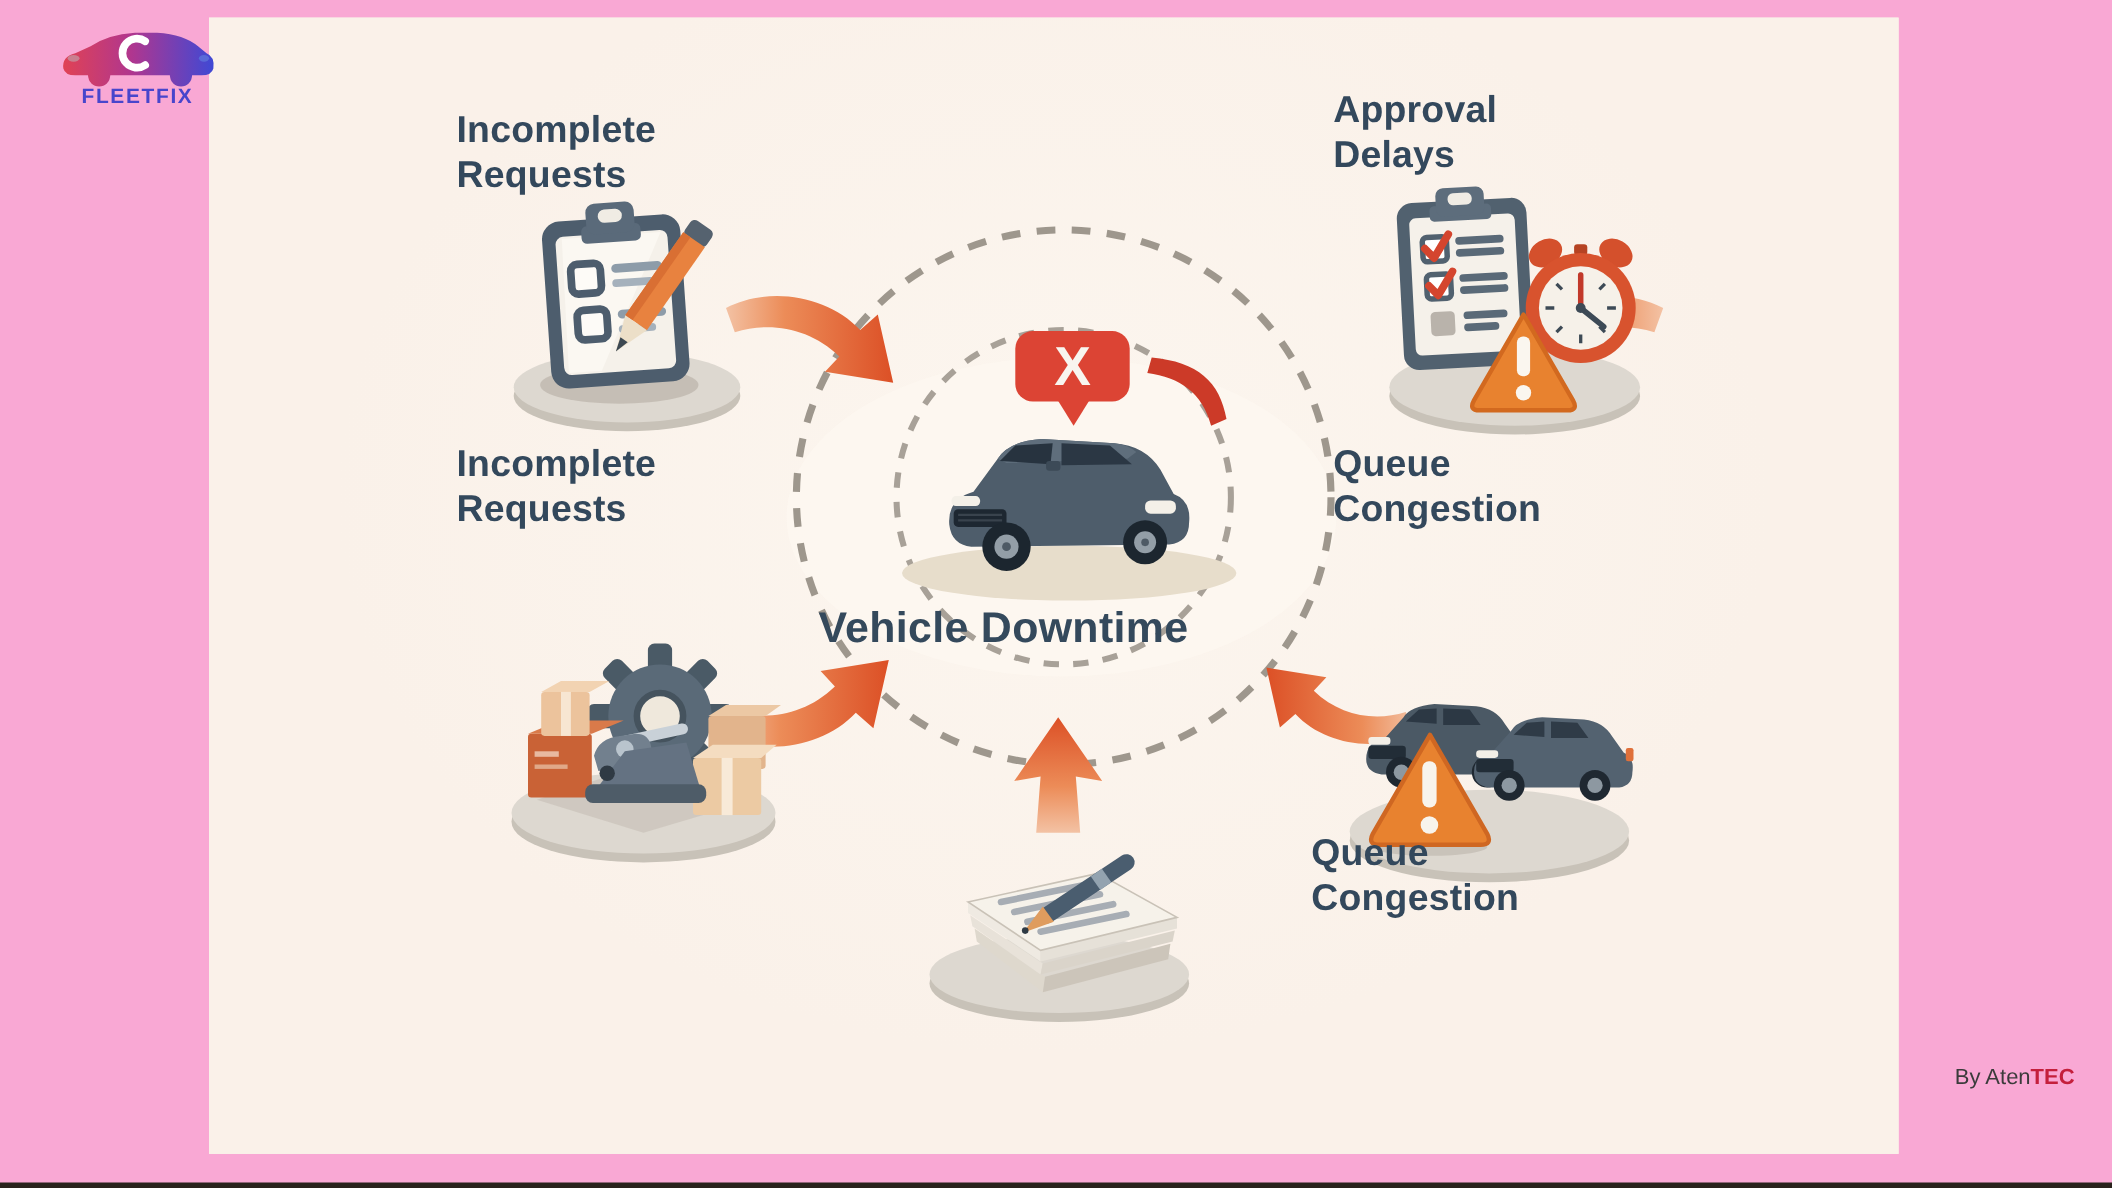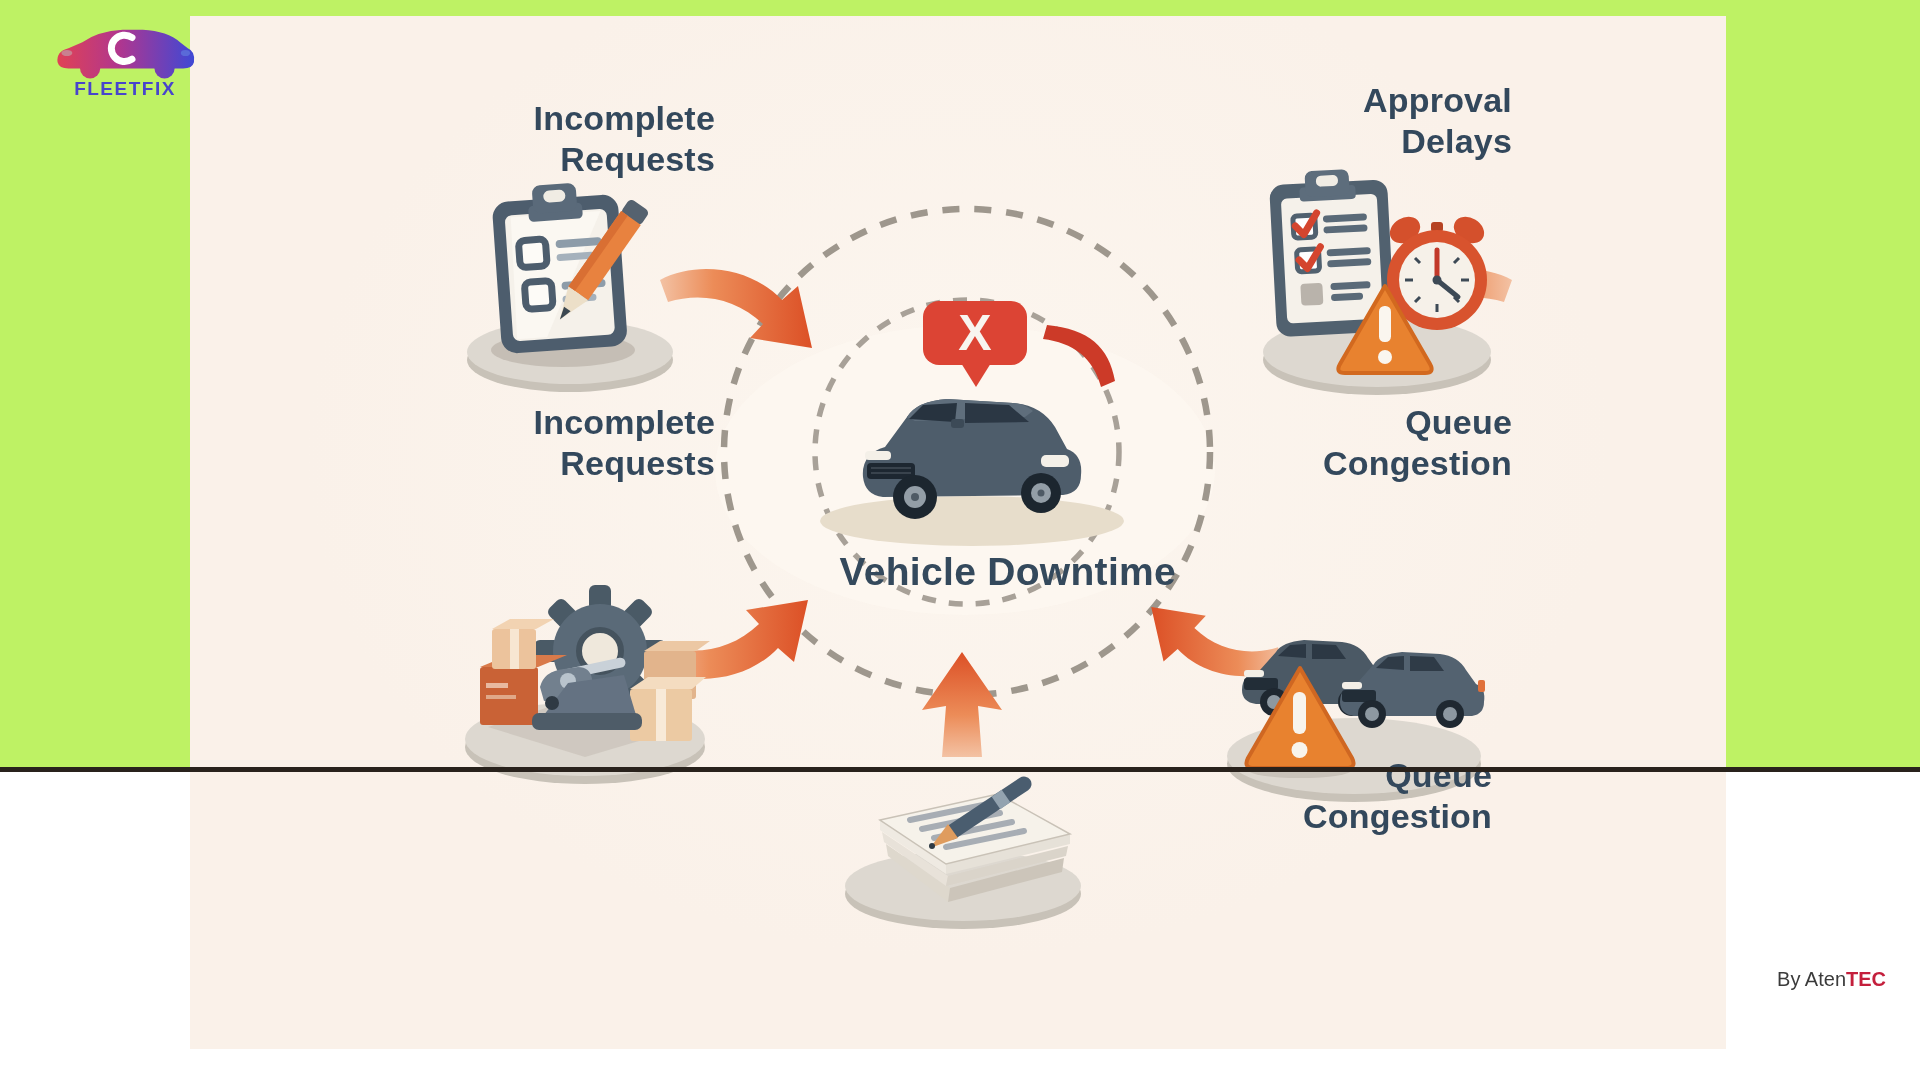--- a/index.html
+++ b/index.html
@@ -1,23 +1,23 @@
 <!DOCTYPE html>
 <html><head>
 <meta charset="utf-8">
 <style>
   html,body{margin:0;padding:0;}
   body{width:1920px;height:1080px;overflow:hidden;font-family:"Liberation Sans",sans-serif;}
-  .page{position:absolute;inset:0;width:1920px;height:772px;background:#bef264;}
+  .page{position:absolute;inset:0;width:1920px;height:1080px;background:#f9a8d4;}
   .canvas{position:absolute;left:190px;top:16px;width:1536px;height:1033px;
           background:#faf1e9;
           background-image:radial-gradient(ellipse at 50% 42%, #fcf6ef 0%, #faf1e9 60%);}
   .bottom-bar{position:absolute;left:0;bottom:0;width:1920px;height:5px;background:#29221c;}
   .abs{position:absolute;}
-  .label{position:absolute;color:#33485c;font-weight:bold;text-align:right;
+  .label{position:absolute;color:#33485c;font-weight:bold;text-align:left;
          white-space:pre-line;line-height:1.22;letter-spacing:0.2px;}
   .node-label{font-size:34px;width:300px;}
   .center-title{font-size:39px;width:400px;color:#34495c;letter-spacing:0.3px;}
   .credit{position:absolute;top:968px;right:34px;font-size:20px;color:#3b3b3b;white-space:nowrap;}
   .credit .tec{color:#c41f3c;font-weight:bold;}
   .wordmark{position:absolute;left:35px;top:78px;width:180px;text-align:center;
             font-size:19px;font-weight:bold;letter-spacing:1.5px;color:#4845cc;}
   svg{display:block;}
 </style>
 </head>
@@ -277,18 +277,18 @@
       <line x1="26" y1="109" x2="66" y2="109" stroke="#39434d" stroke-width="2"></line>
       <line x1="26" y1="114" x2="66" y2="114" stroke="#39434d" stroke-width="2"></line>
       <circle cx="70" cy="138" r="22" fill="#1c262f"></circle>
         <circle cx="70" cy="138" r="11" fill="#939ea7"></circle>
         <circle cx="70" cy="138" r="4" fill="#4e5a65"></circle>
       <circle cx="196" cy="134" r="20" fill="#1c262f"></circle>
         <circle cx="196" cy="134" r="10" fill="#939ea7"></circle>
         <circle cx="196" cy="134" r="3.5" fill="#4e5a65"></circle>
     </g>
   </svg>
-  <div class="label center-title" style="left:776px;top:548px">Vehicle Downtime</div>
+  <div class="label center-title" style="left:744px;top:548px">Vehicle Downtime</div>
 
   <div class="credit"><span>By Aten</span><span class="tec">TEC</span></div>
 
   <div class="bottom-bar"></div>
 </div>
 
 </body></html>

